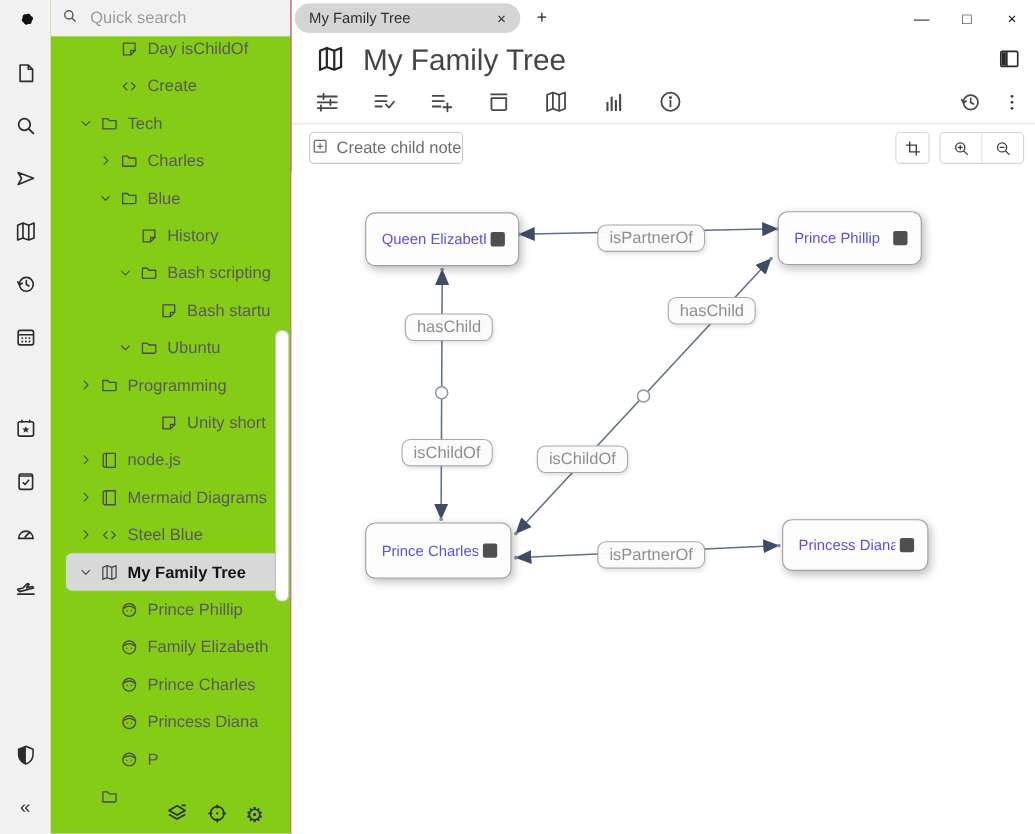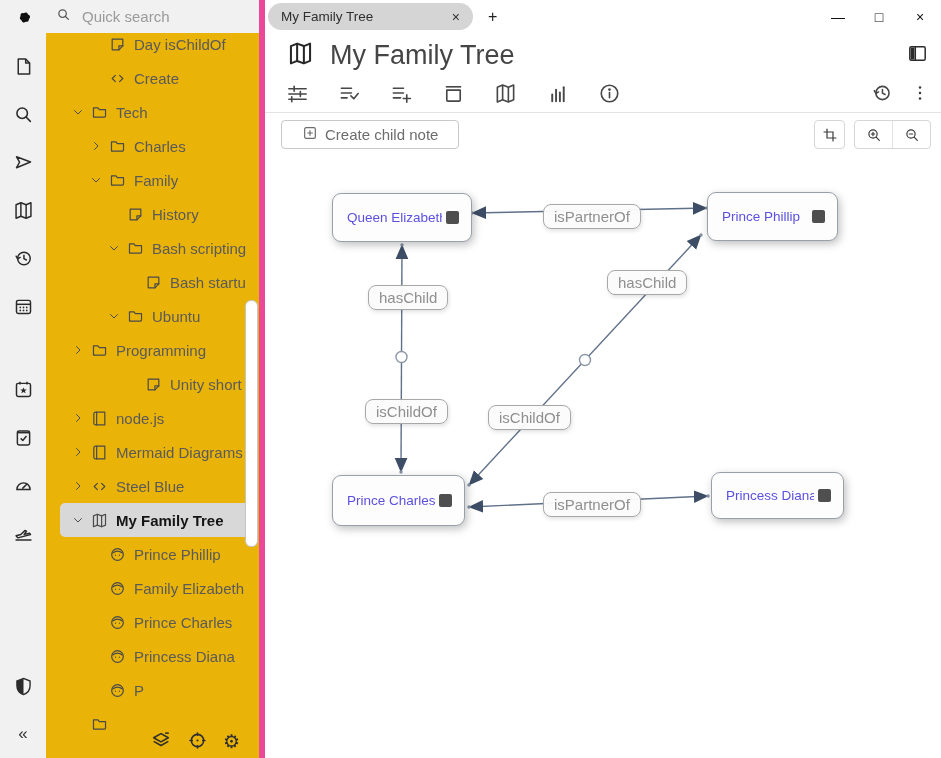--- a/index.html
+++ b/index.html
@@ -8,21 +8,21 @@
 
   
   .launcher{width:46px;background:#f1f1f1;flex-shrink:0;display:flex;flex-direction:column;align-items:center;padding-top:4px;box-sizing:border-box;}
   .licon{height:48px;width:46px;display:flex;align-items:center;justify-content:center;color:#2b2b2b;}
   .licon.logo{height:38px;}
   .lgap{height:35px;}
   .lbottom{margin-top:auto;}
   .collapse-glyph{font-size:17px;color:#333;}
 
   
-  .sidebar{width:219px;background:#eab308;flex-shrink:0;position:relative;overflow:hidden;border-right:6px solid #ec4899;box-sizing:border-box;}
+  .sidebar{width:219px;background:#84cc16;flex-shrink:0;position:relative;overflow:hidden;border-right:1px solid #ec4899;box-sizing:border-box;}
   .qsearch{position:absolute;top:0;left:0;right:0;height:33px;display:flex;align-items:center;gap:9px;padding-left:10px;background:#f1f1f1;z-index:6;}
   .qsearch input{border:none;outline:none;background:transparent;font-family:"Liberation Sans",sans-serif;font-size:15px;color:#444;width:150px;}
   .qsearch input::placeholder{color:#9a9a9a;}
   #tree{position:absolute;top:27px;left:0;right:0;bottom:0;overflow:hidden;z-index:1;}
   .trow{height:34px;display:flex;align-items:center;margin:0 6px 0 14px;border-radius:5px;font-size:15px;color:#5a5a5a;white-space:nowrap;overflow:hidden;}
   .trow.sel{background:#d8d8d8;color:#141414;font-weight:700;}
   .tchev{width:20px;height:20px;display:flex;align-items:center;justify-content:center;flex-shrink:0;}
   .tico{width:22px;height:20px;display:flex;align-items:center;justify-content:center;flex-shrink:0;margin-right:6px;}
   .tlabel{overflow:hidden;}
   .tree-actions{position:absolute;bottom:3px;left:104px;display:flex;gap:15px;z-index:7;align-items:center;}
@@ -39,21 +39,21 @@
   .wc{width:14px;text-align:center;}
 
   .titlerow{height:45px;display:flex;align-items:center;gap:16px;padding-left:22px;flex-shrink:0;}
   .note-title{font-size:27px;color:#454545;}
   .split-icn{margin-left:auto;margin-right:13px;}
 
   .ribbon{height:34px;display:flex;align-items:center;gap:29px;padding-left:21px;border-bottom:1px solid #e3e3e3;flex-shrink:0;}
   .ribbon-right{margin-left:auto;display:flex;gap:17px;padding-right:11px;align-items:center;}
 
   .maptoolbar{height:43px;position:relative;display:flex;align-items:center;padding-left:16px;flex-shrink:0;}
-  .btn-create{display:flex;align-items:center;gap:7px;height:29px;padding:0 20px;border:1px solid #c9c9c9;border-radius:4px;background:#fff;color:#6d6d6d;font-size:15px;}
+  .btn-create{display:flex;align-items:center;gap:7px;height:29px;padding:0 1px;border:1px solid #c9c9c9;border-radius:4px;background:#fff;color:#6d6d6d;font-size:15px;}
   .map-ctls{position:absolute;right:10px;top:7px;display:flex;gap:9px;}
   .ctl-btn{width:31px;height:29px;border:1px solid #d6d6d6;border-radius:4px;background:#fff;display:flex;align-items:center;justify-content:center;box-sizing:border-box;}
   .zoom-group{display:flex;border:1px solid #d6d6d6;border-radius:4px;background:#fff;overflow:hidden;}
   .zoom-cell{width:37px;height:27px;display:flex;align-items:center;justify-content:center;}
   .zoom-cell + .zoom-cell{border-left:1px solid #e2e2e2;}
 
   
   .canvas{flex:1;position:relative;overflow:hidden;background:#fff;}
   .edges{position:absolute;left:0;top:0;}
   .mnode{position:absolute;background:#fdfdfd;border:1px solid #9aa0ab;border-radius:9px;box-shadow:2px 3px 8px rgba(0,0,0,.25);display:flex;align-items:center;justify-content:space-between;padding:0 12px 0 14px;box-sizing:border-box;z-index:3;}
@@ -218,21 +218,21 @@
           <span class="tchev">
             <svg width="14" height="14" viewBox="0 0 24 24" fill="none" stroke="#4a4a4a" stroke-width="1.7" stroke-linecap="round" stroke-linejoin="round">
               <polyline points="6,9.5 12,15.5 18,9.5"></polyline>
             </svg>
           </span>
           <span class="tico">
             <svg width="17" height="17" viewBox="0 0 24 24" fill="none" stroke="#4a4a4a" stroke-width="1.7" stroke-linecap="round" stroke-linejoin="round">
               <path d="M3.5 18.5 V5.5 h6.3 l2 2.5 h8.7 v9 a1.5 1.5 0 0 1 -1.5 1.5 h-14 a1.5 1.5 0 0 1 -1.5 -1.5 z"></path>
             </svg>
           </span>
-          <span class="tlabel">Family</span>
+          <span class="tlabel">Blue</span>
         </div>
         <div class="trow" style="padding-left: 44px;">
           <span class="tchev"></span>
           <span class="tico">
             <svg width="17" height="17" viewBox="0 0 24 24" fill="none" stroke="#4a4a4a" stroke-width="1.7" stroke-linecap="round" stroke-linejoin="round">
               <path d="M4.5 4.5 h15 v9.5 l-5.5 5.5 h-9.5 z"></path>
               <path d="M19.5 14 h-5.5 v5.5"></path>
             </svg>
           </span>
           <span class="tlabel">History</span>

